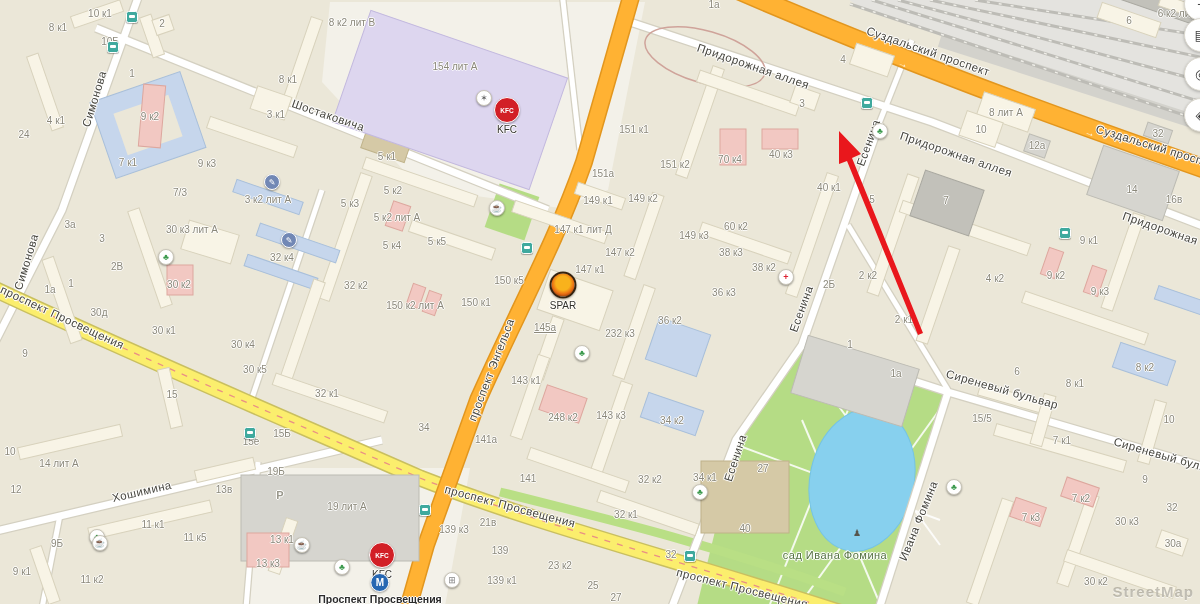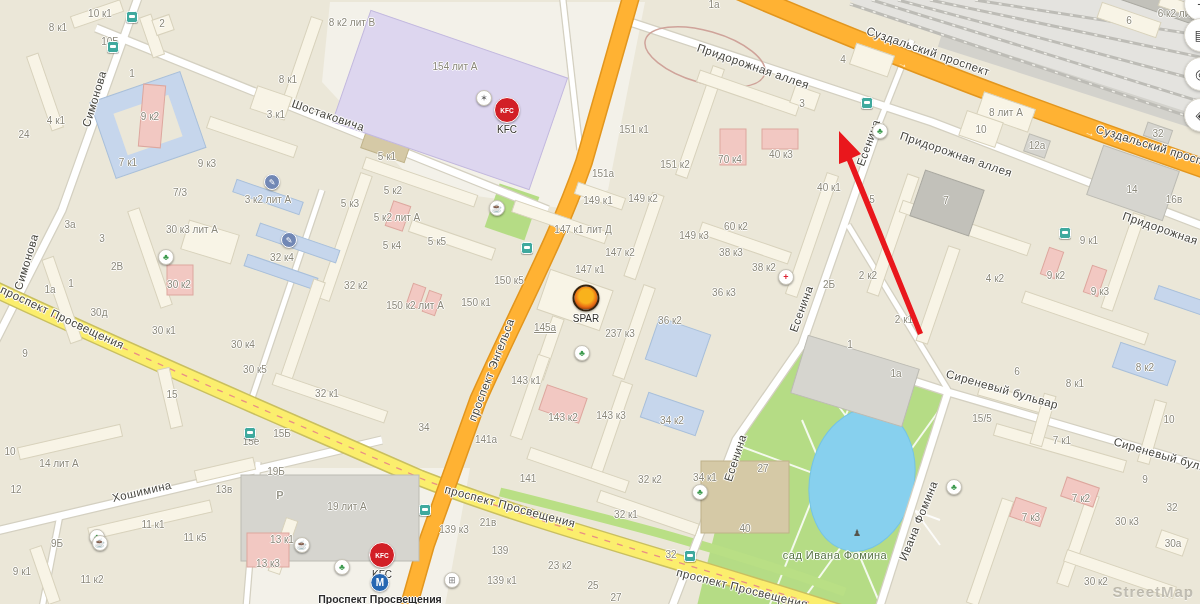--- a/index.html
+++ b/index.html
@@ -279,21 +279,21 @@
       <div class="bldg-label" style="left: 904px; top: 320px; transform: translate(-50%, -50%) rotate(0deg);">2 к1</div>
       <div class="bldg-label" style="left: 872px; top: 200px; transform: translate(-50%, -50%) rotate(0deg);">5</div>
       <div class="bldg-label" style="left: 598px; top: 201px; transform: translate(-50%, -50%) rotate(0deg);">149 к1</div>
       <div class="bldg-label" style="left: 643px; top: 199px; transform: translate(-50%, -50%) rotate(0deg);">149 к2</div>
       <div class="bldg-label" style="left: 583px; top: 230px; transform: translate(-50%, -50%) rotate(0deg);">147 к1 лит Д</div>
       <div class="bldg-label" style="left: 620px; top: 253px; transform: translate(-50%, -50%) rotate(0deg);">147 к2</div>
       <div class="bldg-label" style="left: 590px; top: 270px; transform: translate(-50%, -50%) rotate(0deg);">147 к1</div>
       <div class="bldg-label" style="left: 509px; top: 281px; transform: translate(-50%, -50%) rotate(0deg);">150 к5</div>
       <div class="bldg-label" style="left: 476px; top: 303px; transform: translate(-50%, -50%) rotate(0deg);">150 к1</div>
       <div class="bldg-label" style="left: 545px; top: 328px; transform: translate(-50%, -50%) rotate(0deg); text-decoration: underline;">145а</div>
-      <div class="bldg-label" style="left: 620px; top: 334px; transform: translate(-50%, -50%) rotate(0deg);">237 к3</div>
+      <div class="bldg-label" style="left: 620px; top: 334px; transform: translate(-50%, -50%) rotate(0deg);">232 к3</div>
       <div class="bldg-label" style="left: 437px; top: 242px; transform: translate(-50%, -50%) rotate(0deg);">5 к5</div>
       <div class="bldg-label" style="left: 268px; top: 200px; transform: translate(-50%, -50%) rotate(0deg);">3 к2 лит А</div>
       <div class="bldg-label" style="left: 350px; top: 204px; transform: translate(-50%, -50%) rotate(0deg);">5 к3</div>
       <div class="bldg-label" style="left: 393px; top: 191px; transform: translate(-50%, -50%) rotate(0deg);">5 к2</div>
       <div class="bldg-label" style="left: 397px; top: 218px; transform: translate(-50%, -50%) rotate(0deg);">5 к2 лит А</div>
       <div class="bldg-label" style="left: 392px; top: 246px; transform: translate(-50%, -50%) rotate(0deg);">5 к4</div>
       <div class="bldg-label" style="left: 282px; top: 258px; transform: translate(-50%, -50%) rotate(0deg);">32 к4</div>
       <div class="bldg-label" style="left: 356px; top: 286px; transform: translate(-50%, -50%) rotate(0deg);">32 к2</div>
       <div class="bldg-label" style="left: 415px; top: 306px; transform: translate(-50%, -50%) rotate(0deg);">150 к2 лит А</div>
       <div class="bldg-label" style="left: 327px; top: 394px; transform: translate(-50%, -50%) rotate(0deg);">32 к1</div>
@@ -304,21 +304,21 @@
       <div class="bldg-label" style="left: 117px; top: 267px; transform: translate(-50%, -50%) rotate(0deg);">2В</div>
       <div class="bldg-label" style="left: 71px; top: 284px; transform: translate(-50%, -50%) rotate(0deg);">1</div>
       <div class="bldg-label" style="left: 50px; top: 290px; transform: translate(-50%, -50%) rotate(0deg);">1а</div>
       <div class="bldg-label" style="left: 179px; top: 285px; transform: translate(-50%, -50%) rotate(0deg);">30 к2</div>
       <div class="bldg-label" style="left: 99px; top: 313px; transform: translate(-50%, -50%) rotate(0deg);">30д</div>
       <div class="bldg-label" style="left: 164px; top: 331px; transform: translate(-50%, -50%) rotate(0deg);">30 к1</div>
       <div class="bldg-label" style="left: 243px; top: 345px; transform: translate(-50%, -50%) rotate(0deg);">30 к4</div>
       <div class="bldg-label" style="left: 255px; top: 370px; transform: translate(-50%, -50%) rotate(0deg);">30 к5</div>
       <div class="bldg-label" style="left: 25px; top: 354px; transform: translate(-50%, -50%) rotate(0deg);">9</div>
       <div class="bldg-label" style="left: 526px; top: 381px; transform: translate(-50%, -50%) rotate(0deg);">143 к1</div>
-      <div class="bldg-label" style="left: 563px; top: 418px; transform: translate(-50%, -50%) rotate(0deg);">143 к2</div>
+      <div class="bldg-label" style="left: 563px; top: 418px; transform: translate(-50%, -50%) rotate(0deg);">248 к2</div>
       <div class="bldg-label" style="left: 611px; top: 416px; transform: translate(-50%, -50%) rotate(0deg);">143 к3</div>
       <div class="bldg-label" style="left: 672px; top: 421px; transform: translate(-50%, -50%) rotate(0deg);">34 к2</div>
       <div class="bldg-label" style="left: 424px; top: 428px; transform: translate(-50%, -50%) rotate(0deg);">34</div>
       <div class="bldg-label" style="left: 486px; top: 440px; transform: translate(-50%, -50%) rotate(0deg);">141а</div>
       <div class="bldg-label" style="left: 528px; top: 479px; transform: translate(-50%, -50%) rotate(0deg);">141</div>
       <div class="bldg-label" style="left: 650px; top: 480px; transform: translate(-50%, -50%) rotate(0deg);">32 к2</div>
       <div class="bldg-label" style="left: 626px; top: 515px; transform: translate(-50%, -50%) rotate(0deg);">32 к1</div>
       <div class="bldg-label" style="left: 454px; top: 530px; transform: translate(-50%, -50%) rotate(0deg);">139 к3</div>
       <div class="bldg-label" style="left: 488px; top: 523px; transform: translate(-50%, -50%) rotate(0deg);">21в</div>
       <div class="bldg-label" style="left: 347px; top: 507px; transform: translate(-50%, -50%) rotate(0deg);">19 лит А</div>
@@ -377,21 +377,21 @@
     </div>
   <div id="poi-layer">
       <div class="poi poi-kfc" style="left: 507px; top: 116px; transform: translate(-50%, -50%);">
         <span class="dot">KFC</span>
         <span class="plabel">KFC</span>
       </div>
       <div class="poi poi-kfc" style="left: 382px; top: 561px; transform: translate(-50%, -50%);">
         <span class="dot">KFC</span>
         <span class="plabel">KFC</span>
       </div>
-      <div class="poi poi-spar" style="left: 563px; top: 304px; transform: translate(-50%, -50%); margin-left: 23px;">
+      <div class="poi poi-spar" style="left: 563px; top: 291px; transform: translate(-50%, -50%);">
         <span class="dot"></span>
         <span class="plabel">SPAR</span>
       </div>
       <div class="poi poi-metro" style="left: 380px; top: 589px; transform: translate(-50%, -50%);">
         <span class="dot">М</span>
         <span class="plabel">Проспект Просвещения</span>
       </div>
       <div class="poi poi-sport poi-small" style="left: 484px; top: 98px; transform: translate(-50%, -50%);">
         <span class="dot">✶</span>
       </div>

